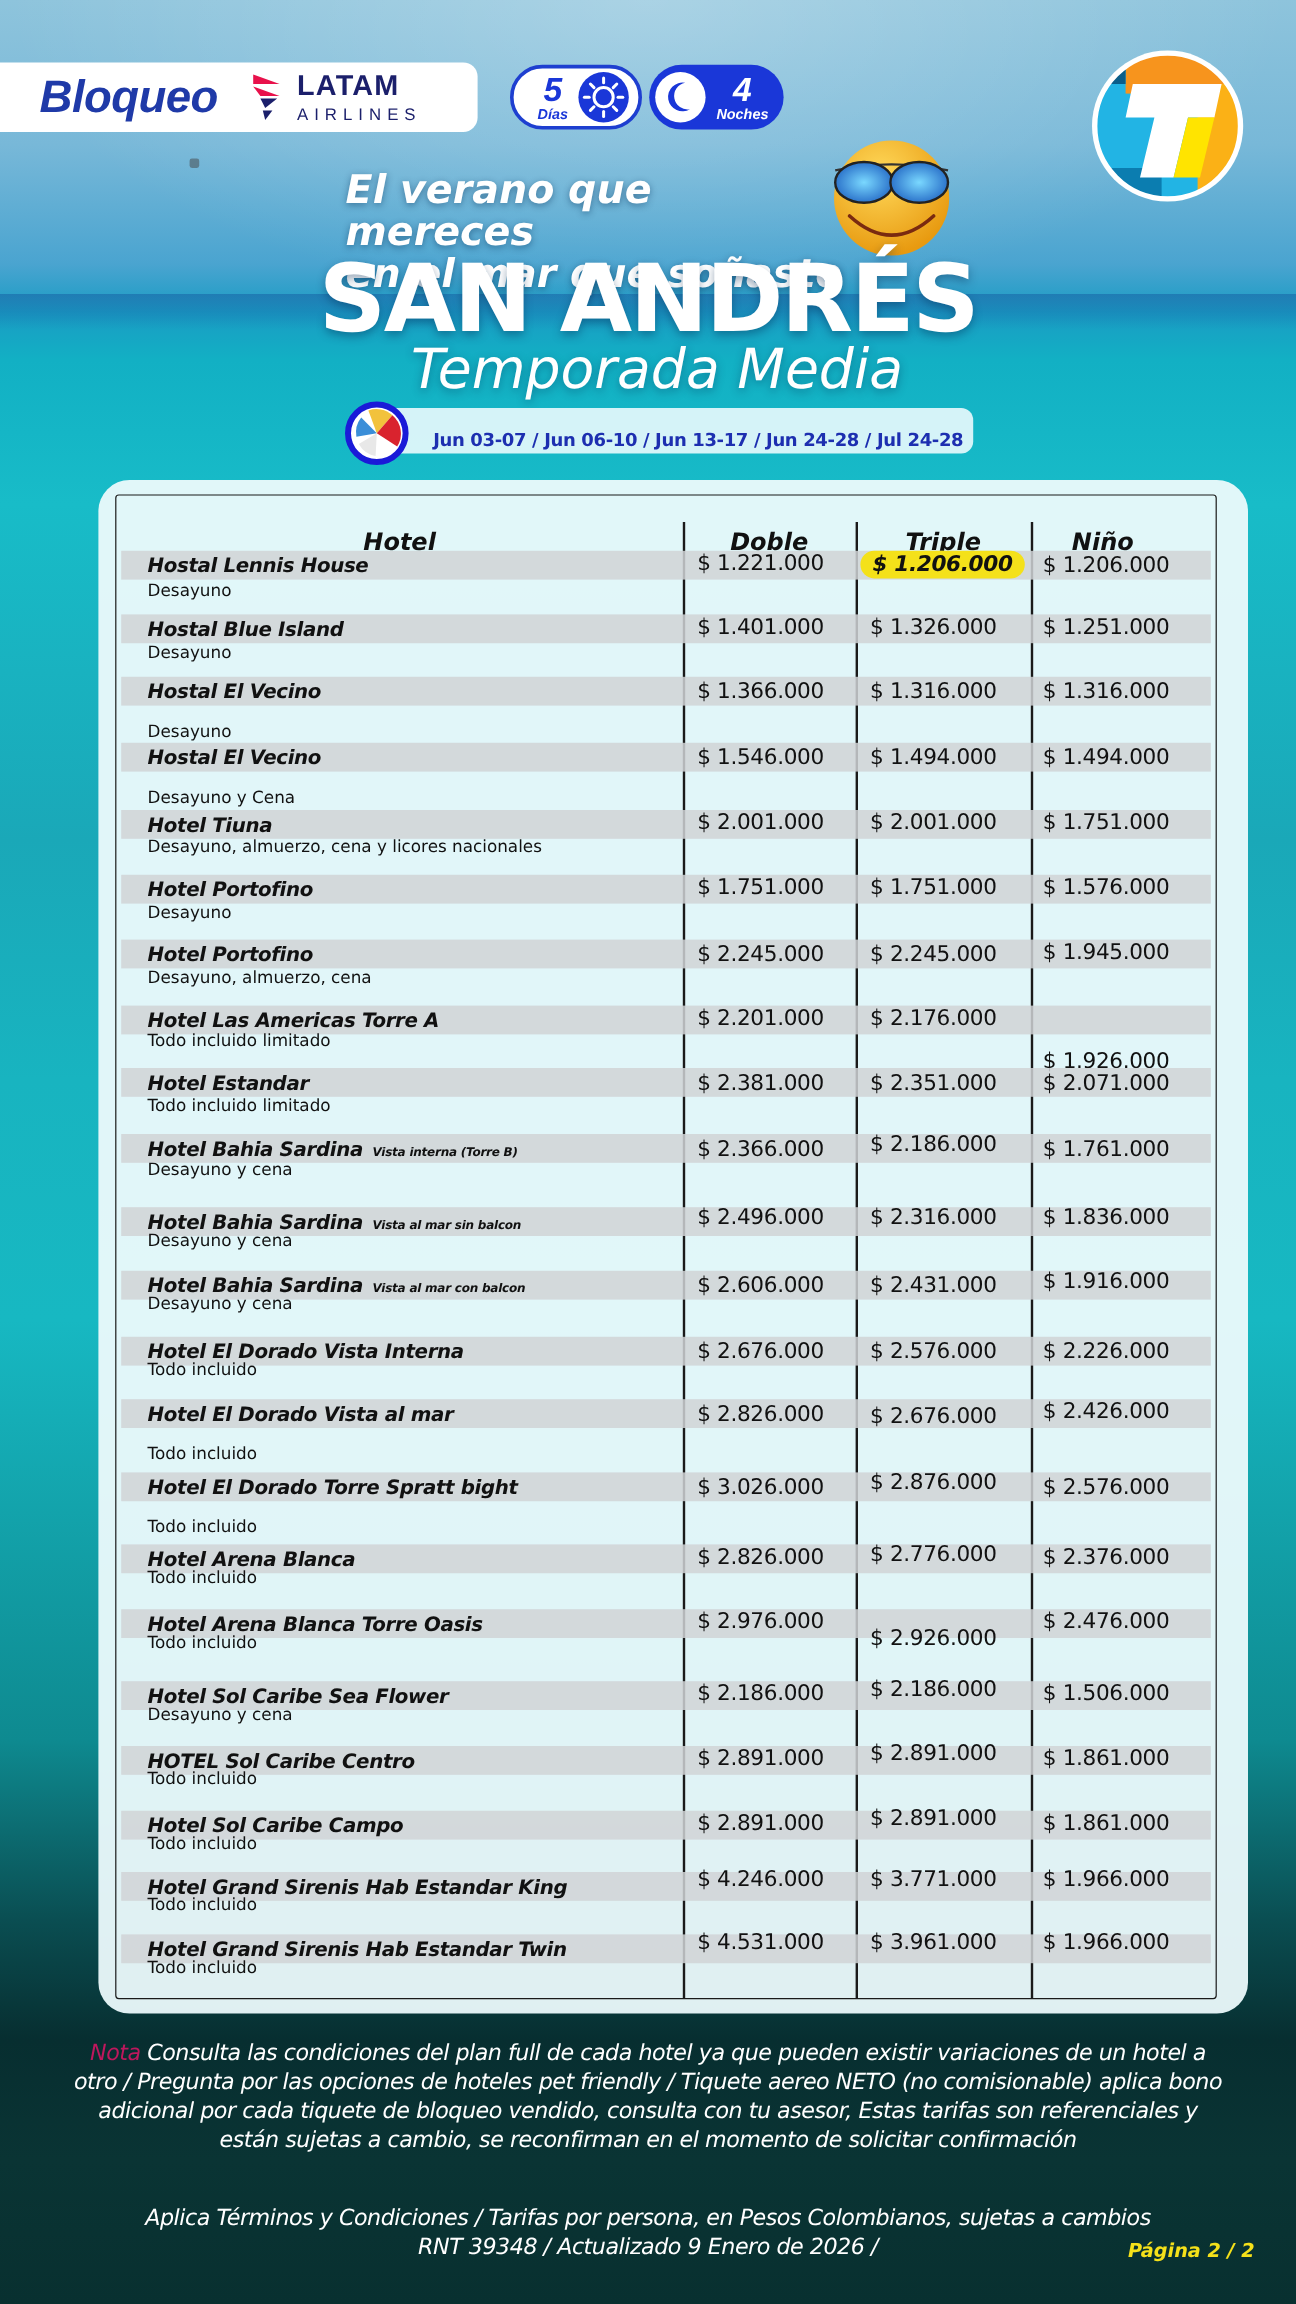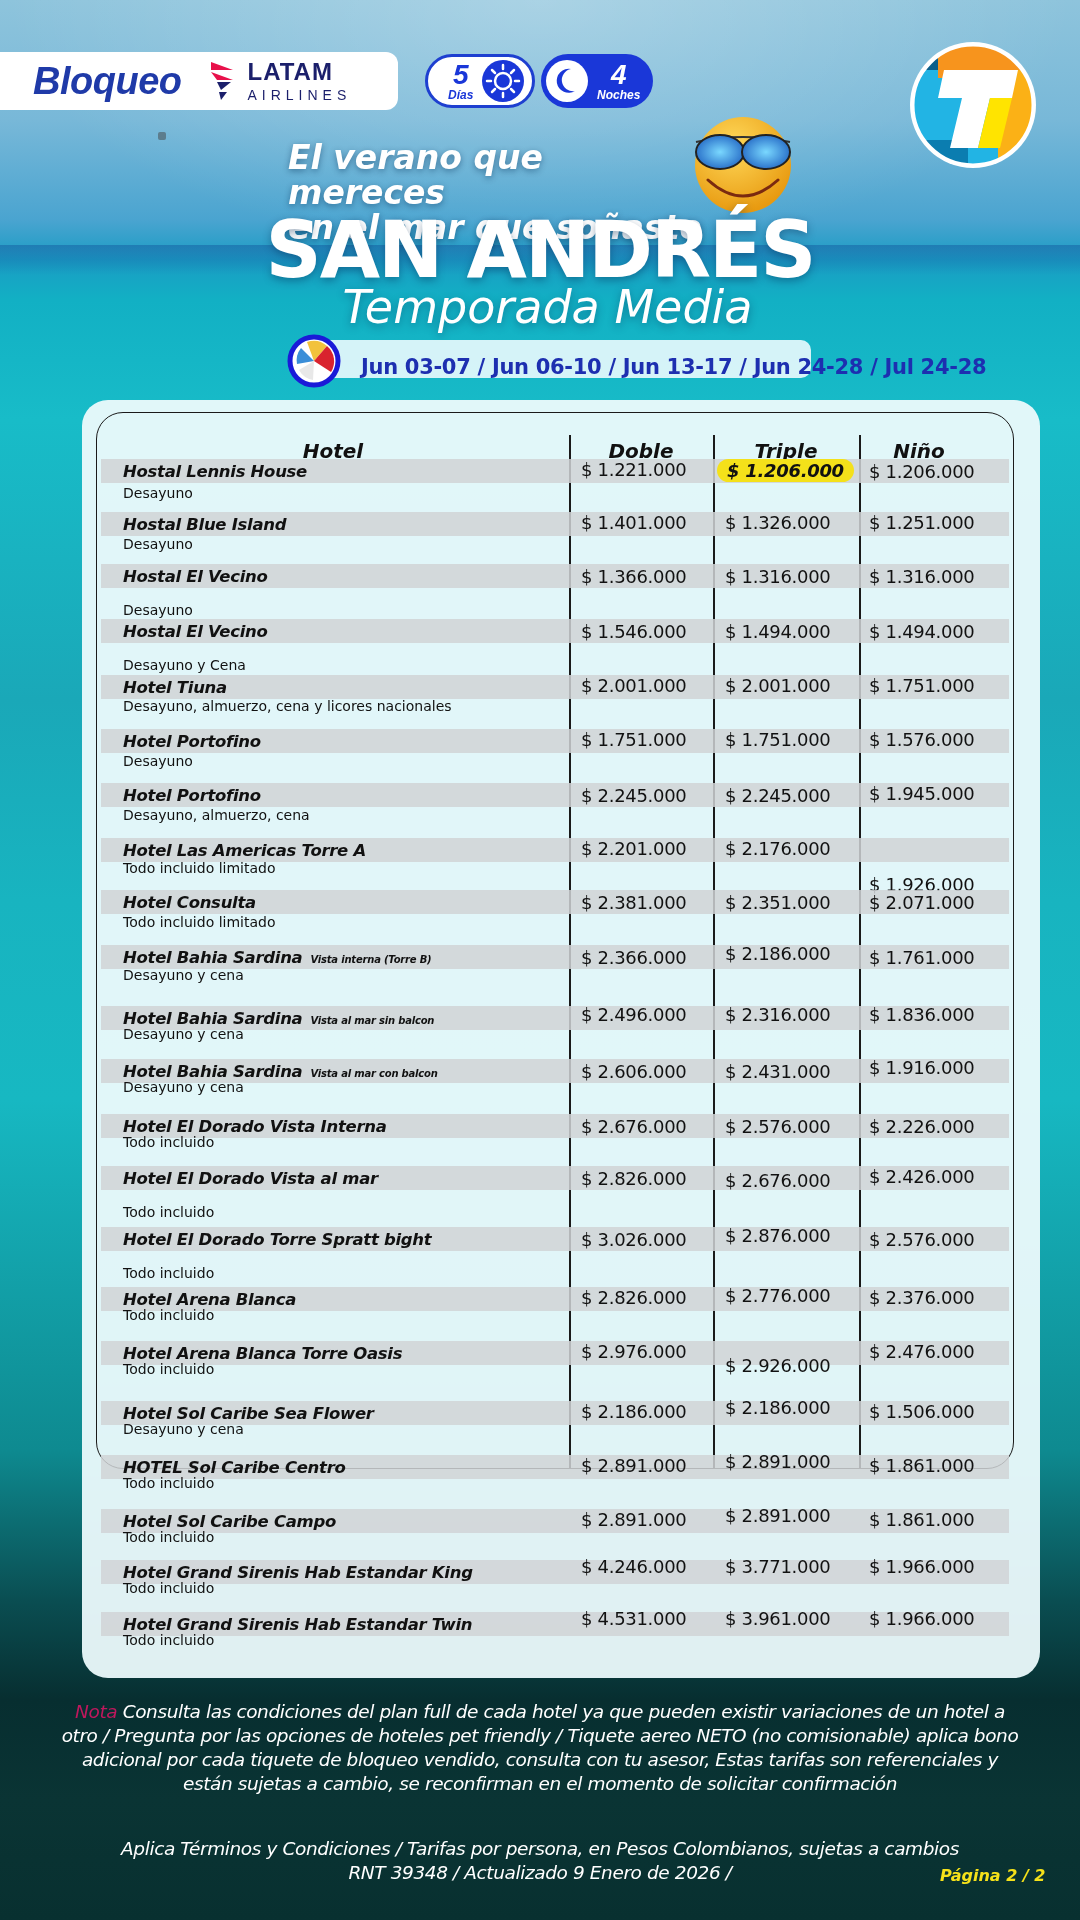--- a/index.html
+++ b/index.html
@@ -80,31 +80,31 @@
     color: #fff; line-height: 50px; text-shadow: 0 3px 8px rgba(0,40,80,0.4);
   }
   .dates-bar {
     position: absolute; left: 293px; top: 340px; width: 518px; height: 38px;
     background: rgba(230,248,252,0.92); border-radius: 10px;
     display: flex; align-items: center;
   }
   .beach-ball { position: absolute; left: -6px; top: -6px; width: 54px; height: 54px; }
   .dates-text {
     margin-left: 68px; font-family: "DejaVu Sans", sans-serif; font-weight: 700;
-    font-size: 21px; color: #1d2fb0; letter-spacing: -0.3px; white-space: nowrap; margin-top: 16px;
+    font-size: 15px; color: #1d2fb0; letter-spacing: -0.3px; white-space: nowrap; margin-top: 16px;
   }
 
   
   .panel {
     position: absolute; left: 82px; top: 400px; width: 958px; height: 1278px;
     background: rgba(236,250,252,0.95); border-radius: 26px;
   }
   .table-frame {
-    position: absolute; left: 14px; top: 12px; width: 918px; height: 1057px;
-    border: 1.5px solid #1a1a1a; border-radius: 27px;
+    position: absolute; left: 14px; top: 12px; width: 918px; height: 1254px;
+    border: 1.5px solid #1a1a1a; border-radius: 3px;
   }
   .col-line { position: absolute; top: 22px; bottom: 0; width: 1.5px; background: #1a1a1a; }
   .hdr {
     position: absolute; top: 26px; font-family: "DejaVu Sans", sans-serif; font-style: italic;
     font-weight: 700; font-size: 20px; color: #111; text-align: center;
   }
   .row { position: absolute; left: 0; width: 916px; }
   .row-band {
     position: absolute; left: 4px; top: 0; width: 908px; height: 24px;
     background: rgba(208,212,214,0.85);
@@ -325,21 +325,21 @@
         <div class="row" style="top: 425px;">
           <div class="row-band"></div>
           <div class="hotel-name"><span>Hotel Las Americas  Torre A</span></div>
           <div class="meal" style="top: 22px;">Todo incluido limitado</div>
           <div class="price" style="left: 484px; top: 0px;">$ 2.201.000</div>
           <div class="price" style="left: 628px; top: 0px;">$ 2.176.000</div>
           <div class="price" style="left: 772px; top: 0px; margin-top: 36px;">$ 1.926.000</div>
         </div>
         <div class="row" style="top: 477px;">
           <div class="row-band"></div>
-          <div class="hotel-name"><span>Hotel  Consulta</span></div>
+          <div class="hotel-name"><span>Hotel  Estandar</span></div>
           <div class="meal" style="top: 24px;">Todo incluido limitado</div>
           <div class="price" style="left: 484px; top: 2px;">$ 2.381.000</div>
           <div class="price" style="left: 628px; top: 2px;">$ 2.351.000</div>
           <div class="price" style="left: 772px; top: 2px;">$ 2.071.000</div>
         </div>
         <div class="row" style="top: 532px;">
           <div class="row-band"></div>
           <div class="hotel-name"><span>Hotel Bahia Sardina</span><span class="note" style="margin-left: 8px; margin-top: 31px;">Vista interna (Torre B)</span></div>
           <div class="meal" style="top: 22px;">Desayuno y cena</div>
           <div class="price" style="left: 484px; top: 2px;">$ 2.366.000</div>

